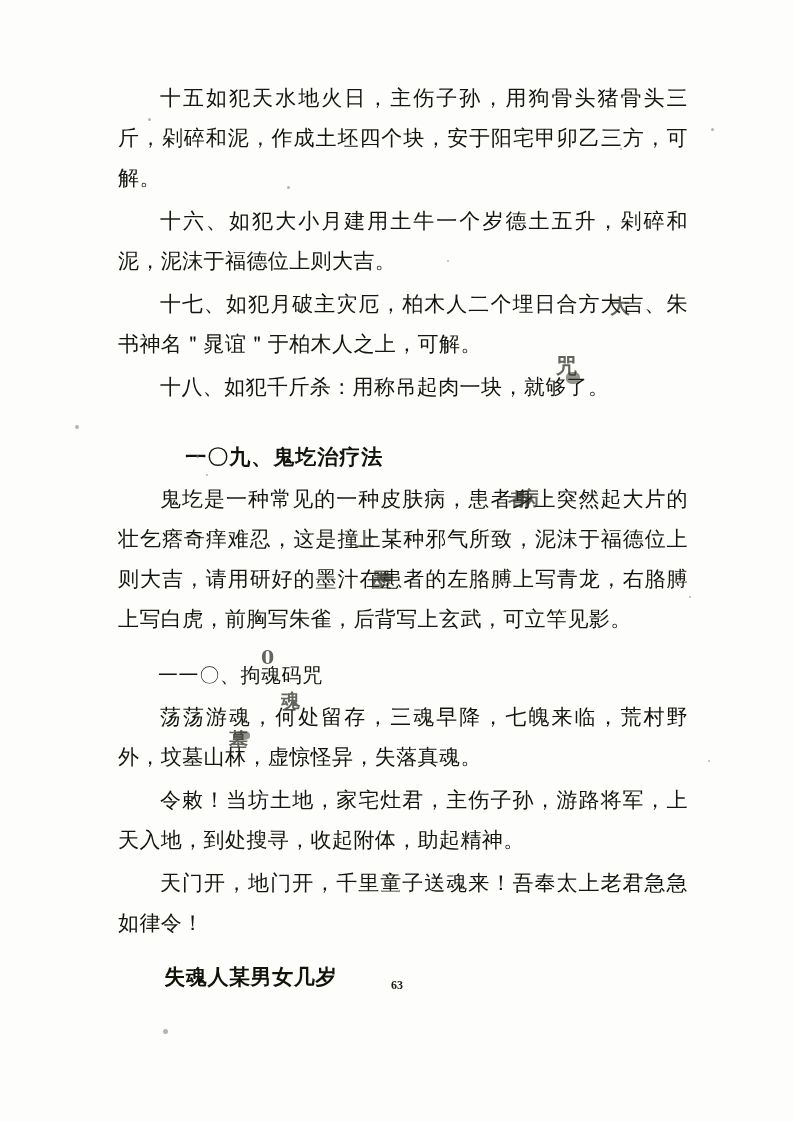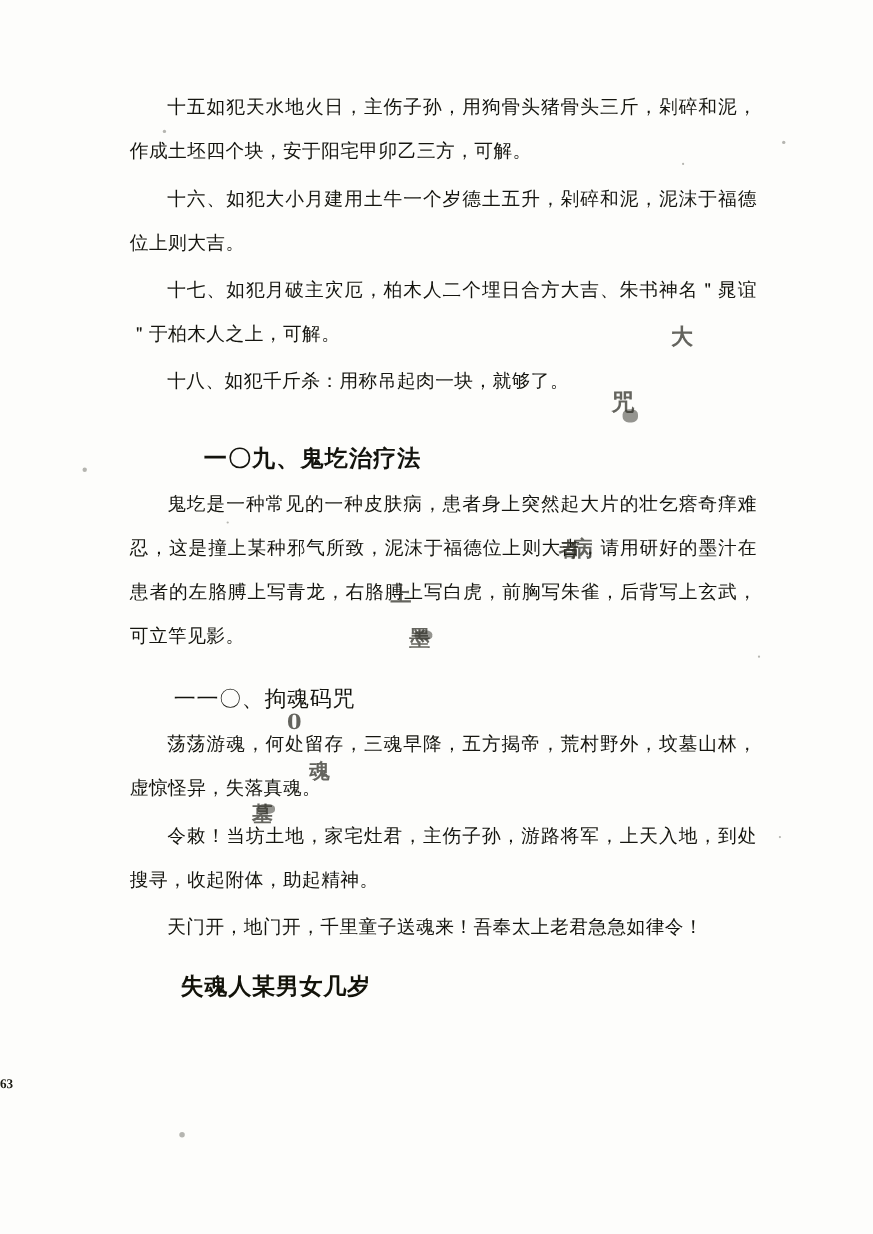--- a/index.html
+++ b/index.html
@@ -27,21 +27,21 @@
     opacity: .55;
   }
   .content {
     position: absolute;
     left: 118px;
     top: 78px;
     width: 570px;
   }
   p.para {
     margin: 0 0 3px 0;
-    font-size: 17px;
+    font-size: 21px;
     line-height: 40px;
     color: #15150f;
     text-align: justify;
     text-indent: 2em;
     letter-spacing: 0.4px;
     font-family: "DejaVu Serif", serif;
     font-weight: 500;
   }
   h2.heading {
     margin: 30px 0 2px 0;
@@ -69,21 +69,21 @@
     text-indent: 2.2em;
     font-weight: 600;
     color: #121209;
     letter-spacing: .6px;
   }
   .pagenum {
     position: absolute;
     left: 0;
     right: 0;
     top: 978px;
-    text-align: left;
+    text-align: center;
     font-size: 12px;
     font-weight: bold;
     color: #1a1a12;
     font-family: "Liberation Serif", serif;
   }
   
   .ghost {
     position: absolute;
     color: #2a2a22;
     opacity: .72;
@@ -107,21 +107,21 @@
 
     <p class="para">十五如犯天水地火日，主伤子孙，用狗骨头猪骨头三斤，剁碎和泥，作成土坯四个块，安于阳宅甲卯乙三方，可解。</p>
     <p class="para">十六、如犯大小月建用土牛一个岁德土五升，剁碎和泥，泥沫于福德位上则大吉。</p>
     <p class="para">十七、如犯月破主灾厄，柏木人二个埋日合方大吉、朱书神名＂晁谊＂于柏木人之上，可解。</p>
     <p class="para">十八、如犯千斤杀：用称吊起肉一块，就够了。</p>
 
     <h2 class="heading">一〇九、鬼圪治疗法</h2>
     <p class="para">鬼圪是一种常见的一种皮肤病，患者身上突然起大片的壮乞瘩奇痒难忍，这是撞上某种邪气所致，泥沫于福德位上则大吉，请用研好的墨汁在患者的左胳膊上写青龙，右胳膊上写白虎，前胸写朱雀，后背写上玄武，可立竿见影。</p>
 
     <h3 class="subheading">一一〇、拘魂码咒</h3>
-    <p class="para">荡荡游魂，何处留存，三魂早降，五方揭帝，荒村野外，坟墓山林，虚惊怪异，失落真魂。</p>
+    <p class="para">荡荡游魂，何处留存，三魂早降，七魄来临，荒村野外，坟墓山林，虚惊怪异，失落真魂。</p>
     <p class="para">令敕！当坊土地，家宅灶君，主伤子孙，游路将军，上天入地，到处搜寻，收起附体，助起精神。</p>
     <p class="para">天门开，地门开，千里童子送魂来！吾奉太上老君急急如律令！</p>
 
     <p class="signature">失魂人某男女几岁</p>
   </div>
 
   <div class="pagenum">63</div>
 
   <div id="ghosts">
       <div class="ghost" style="left: 556px; top: 352px; font-size: 21px;">咒</div>

